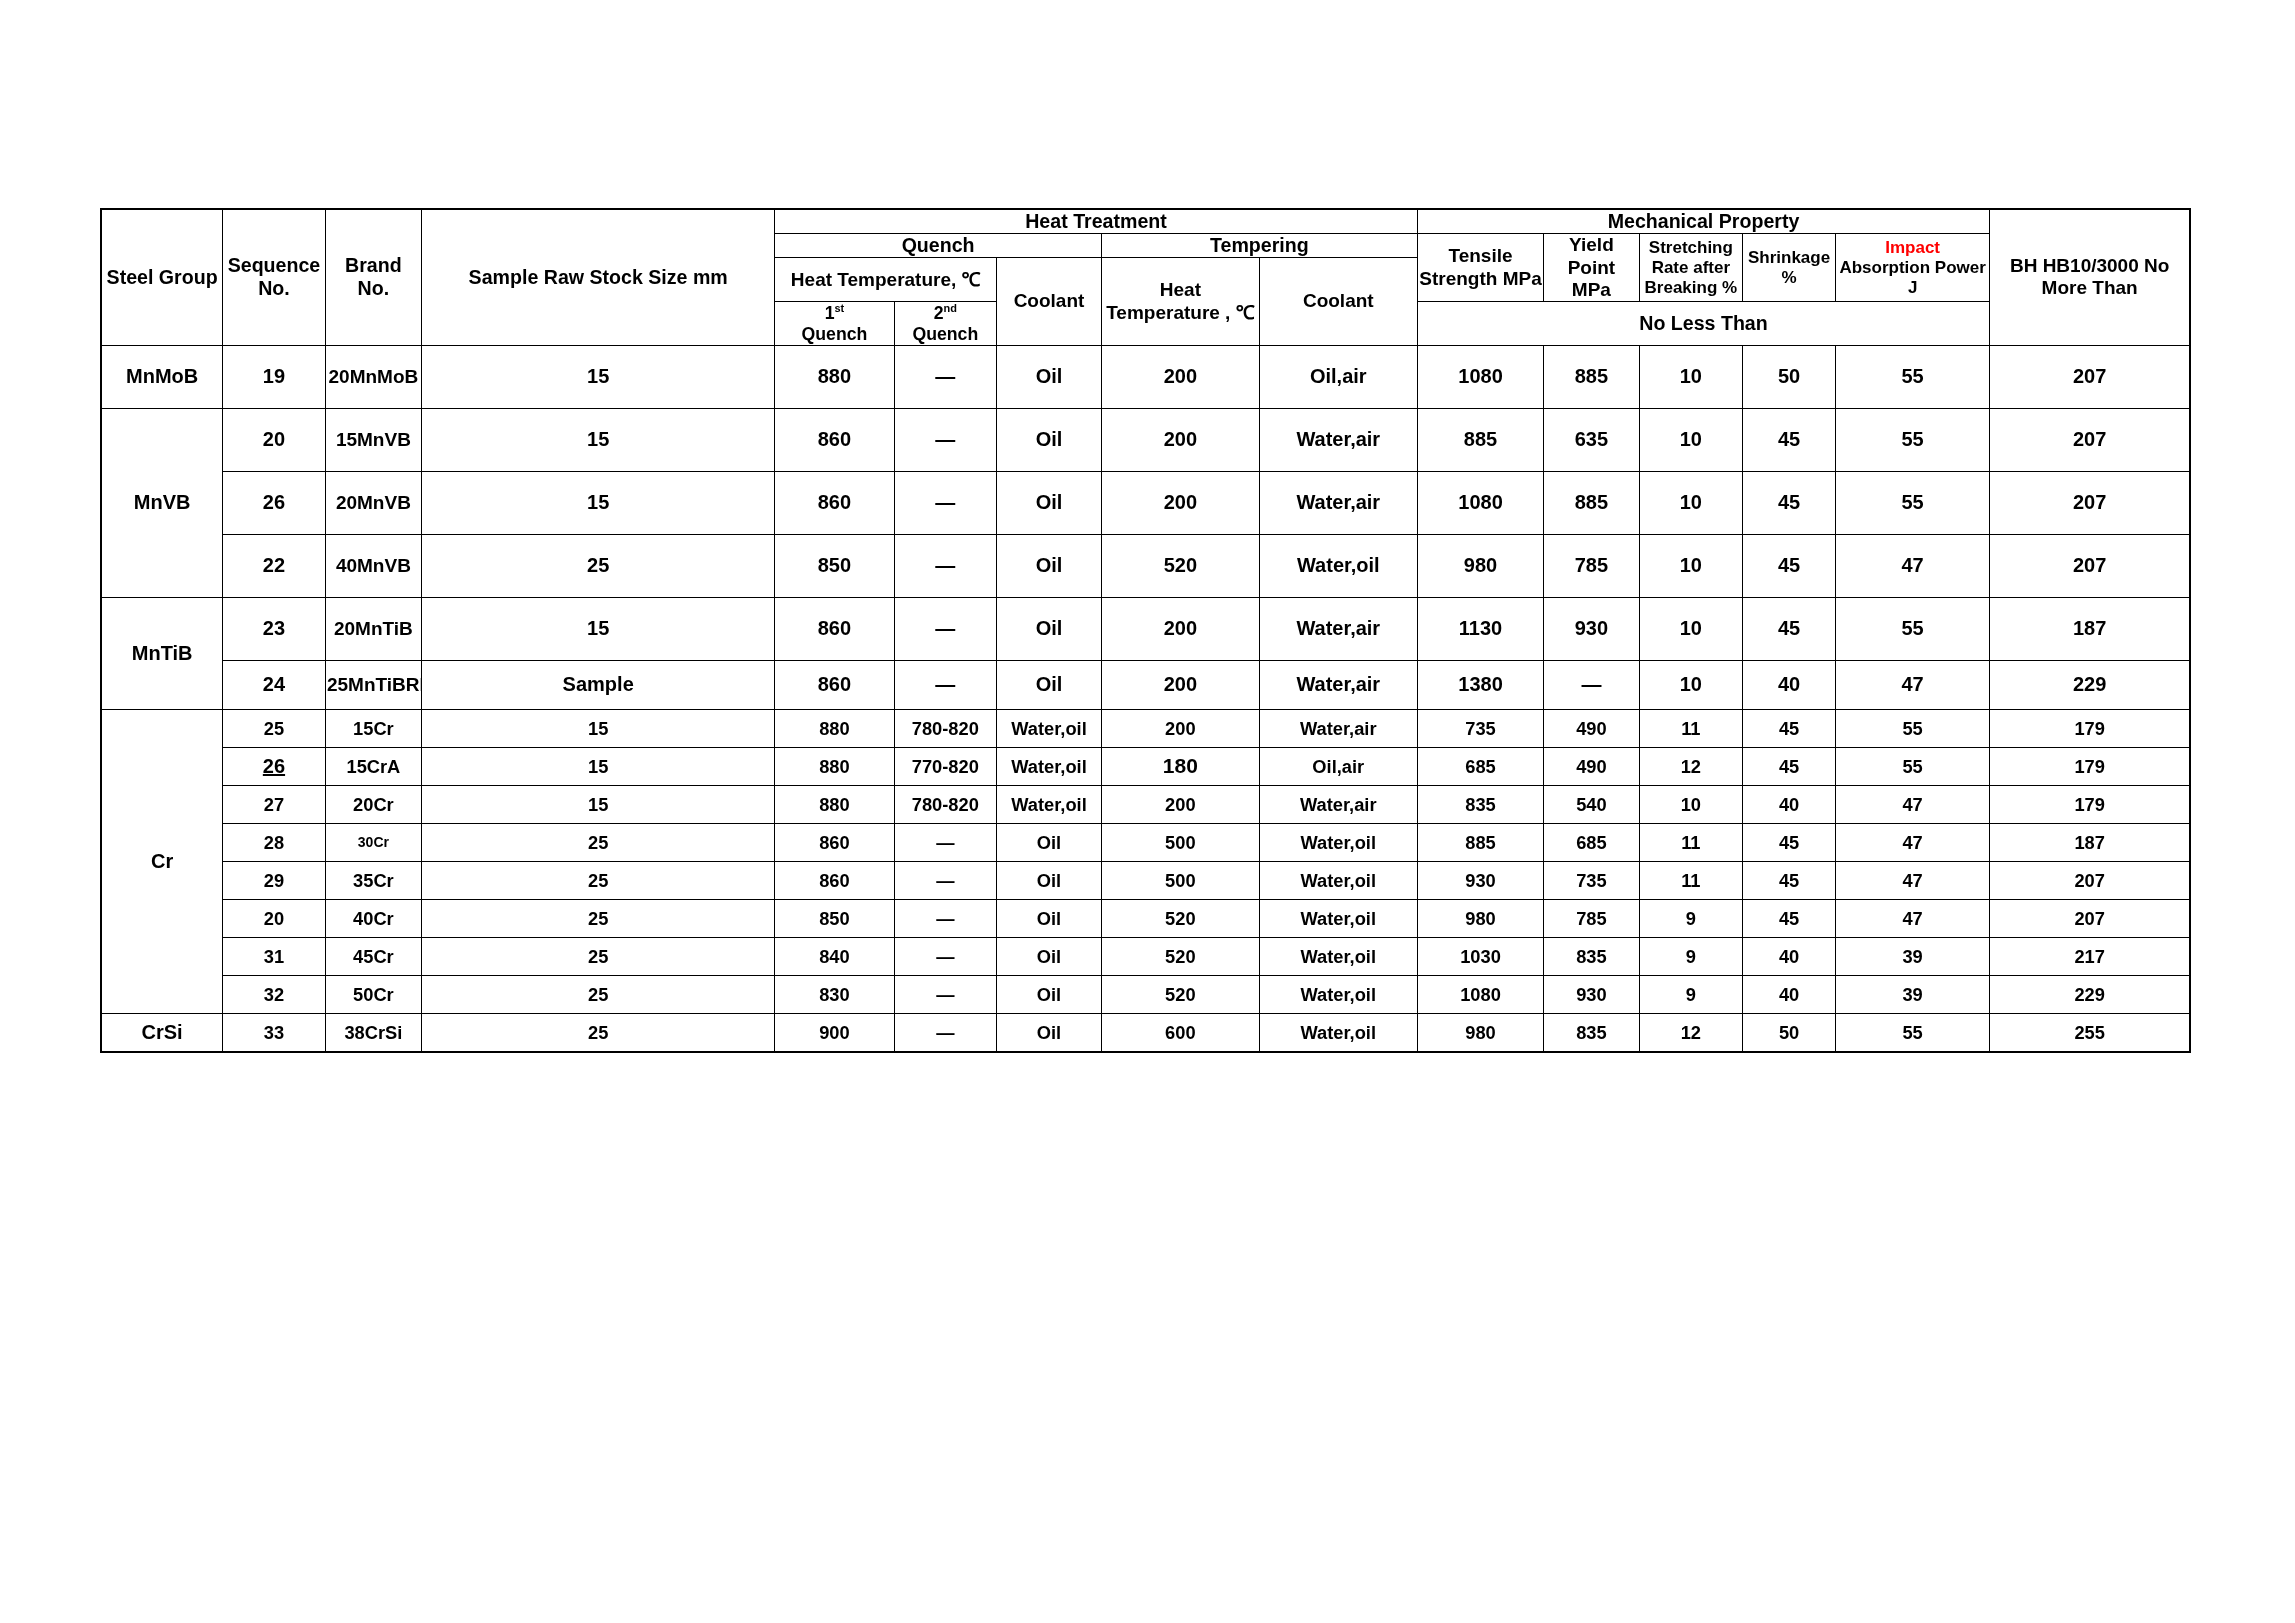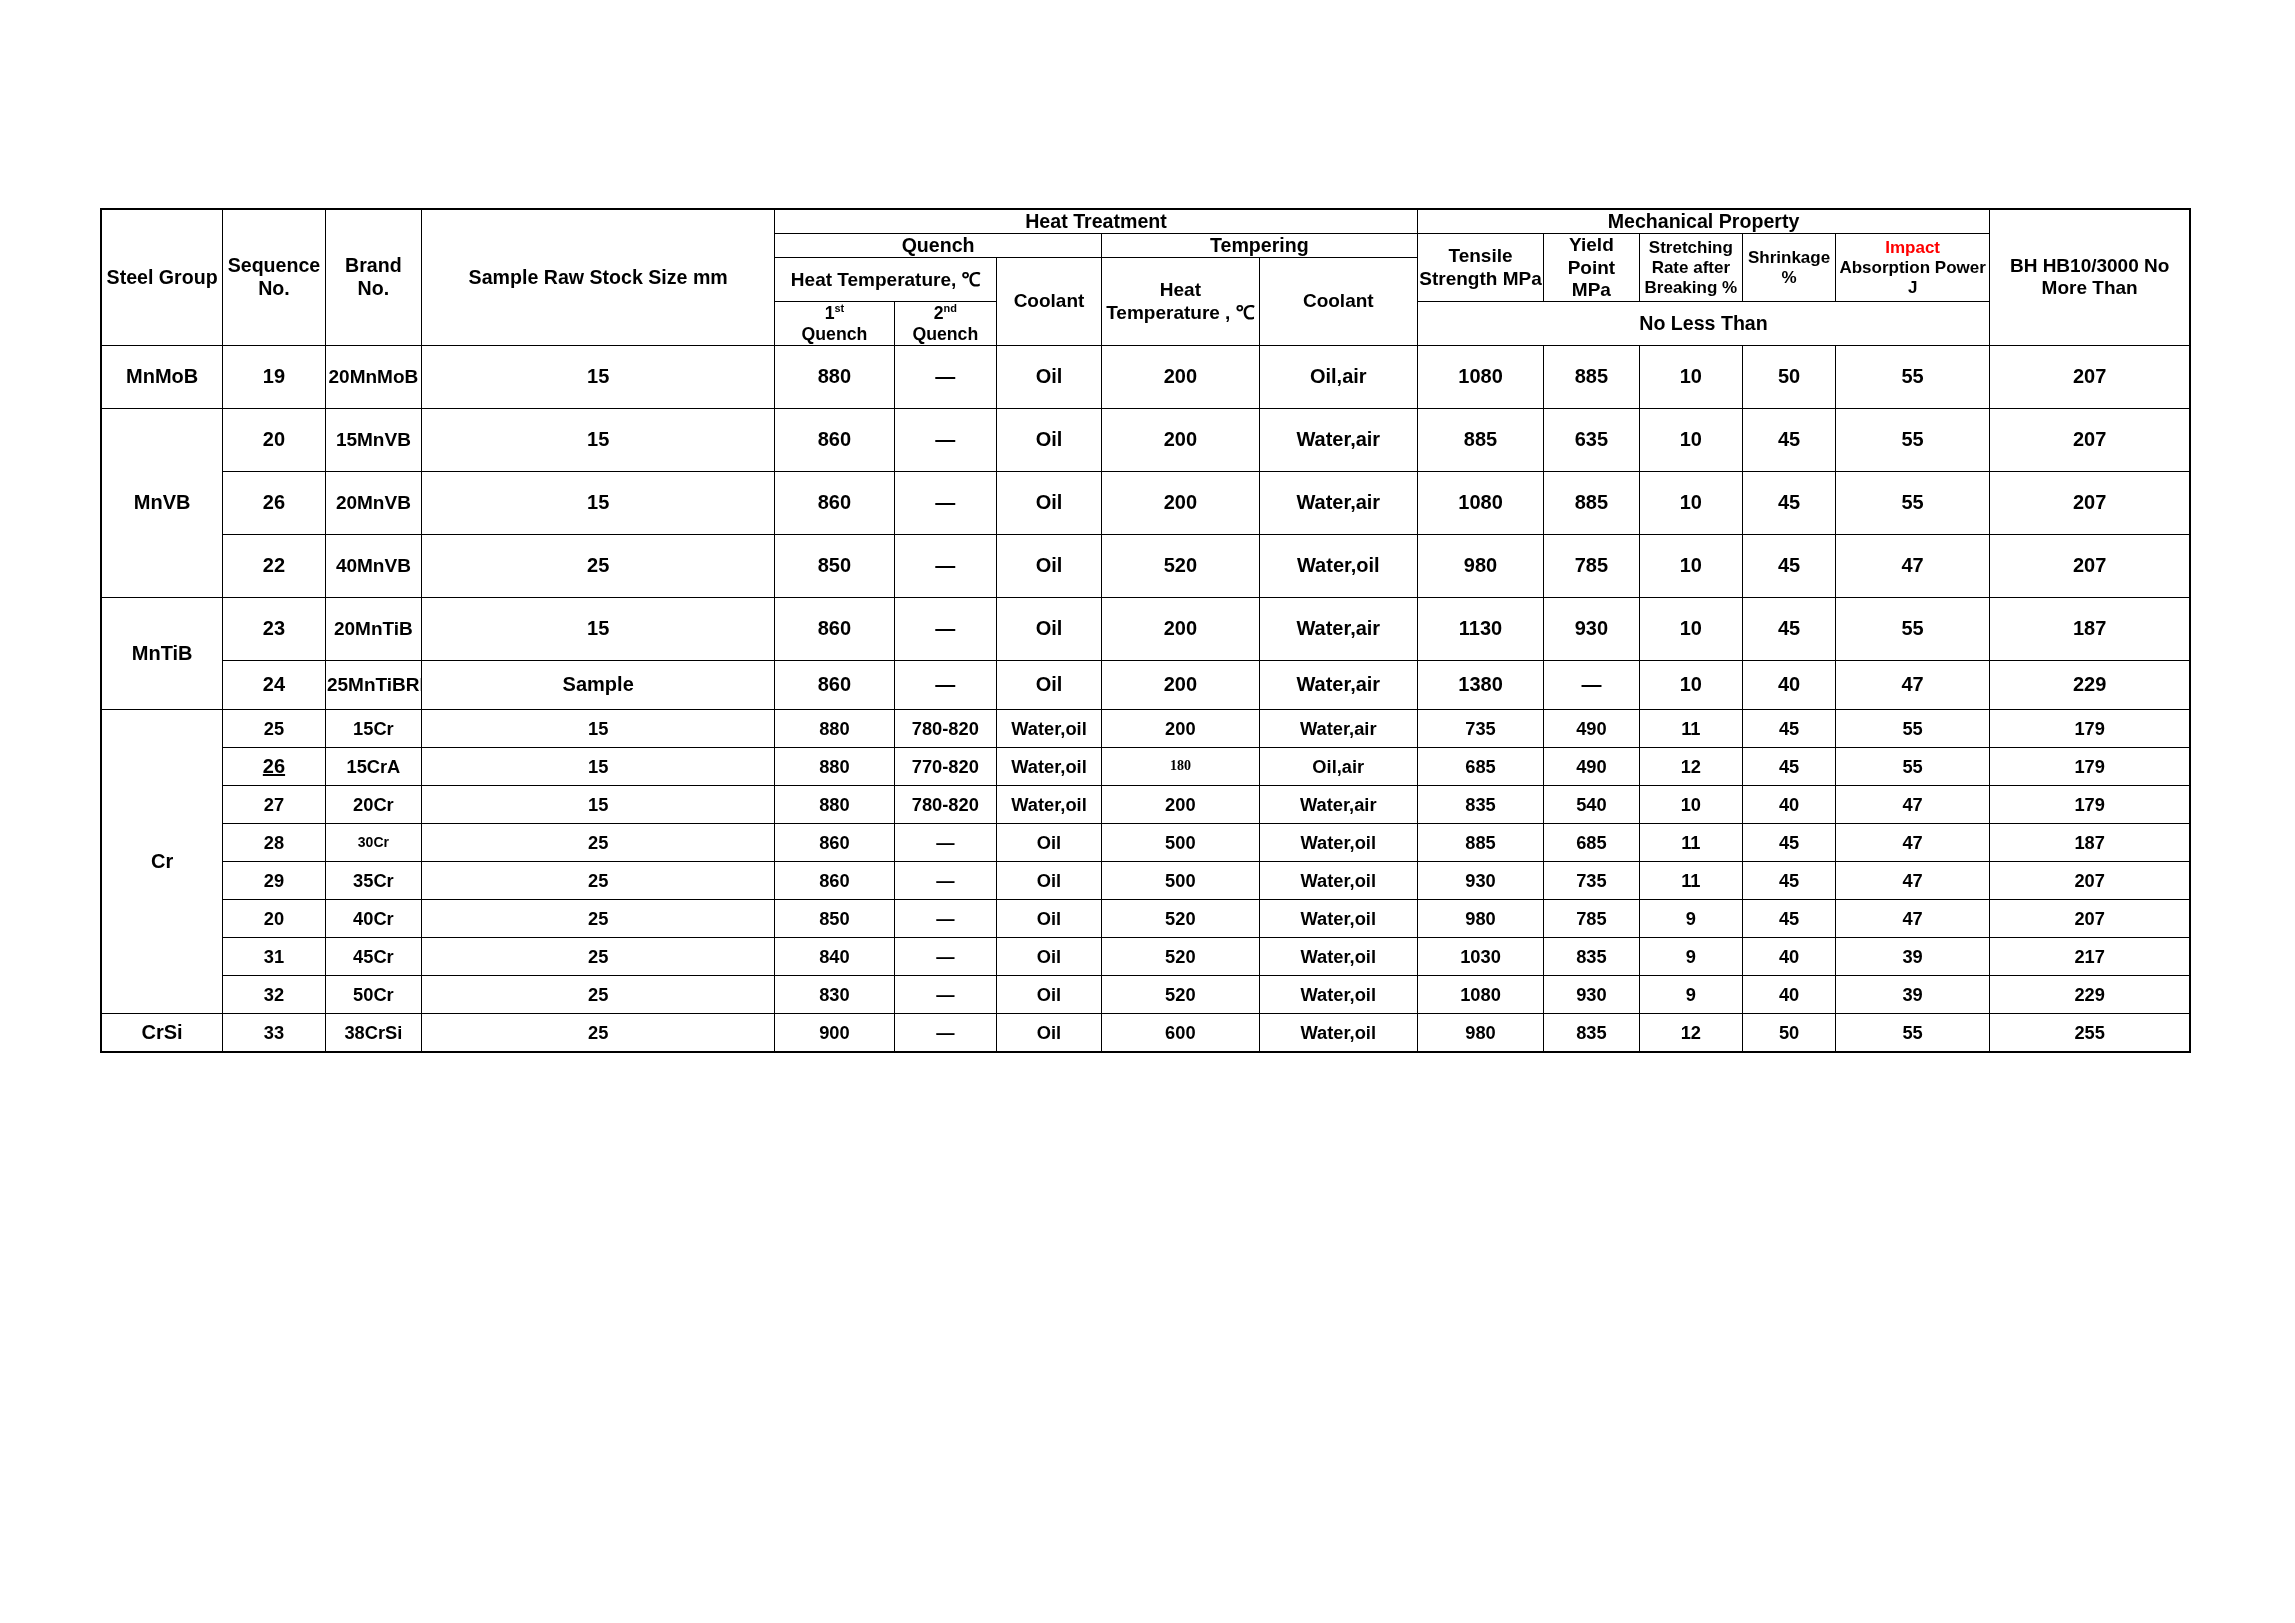--- a/index.html
+++ b/index.html
@@ -237,21 +237,21 @@
           <td class="cell" style="font-size: 18.3px;">55</td>
           <td class="cell" style="font-size: 18.3px;">179</td>
         </tr>
         <tr style="height: 30px;">
           <td class="cell" style="font-size: 20px; text-decoration: underline;">26</td>
           <td class="brand" style="font-size: 18.3px;">15CrA</td>
           <td class="cell" style="font-size: 18.3px;">15</td>
           <td class="cell" style="font-size: 18.3px;">880</td>
           <td class="cell" style="font-size: 18.3px;">770-820</td>
           <td class="cell" style="font-size: 18.3px;">Water,oil</td>
-          <td class="cell" style="font-size: 14px; font-family: Liberation Serif, serif;">180</td>
+          <td class="cell" style="font-size: 21px;">180</td>
           <td class="cell" style="font-size: 18.3px;">Oil,air</td>
           <td class="cell" style="font-size: 18.3px;">685</td>
           <td class="cell" style="font-size: 18.3px;">490</td>
           <td class="cell" style="font-size: 18.3px;">12</td>
           <td class="cell" style="font-size: 18.3px;">45</td>
           <td class="cell" style="font-size: 18.3px;">55</td>
           <td class="cell" style="font-size: 18.3px;">179</td>
         </tr>
         <tr style="height: 30px;">
           <td class="cell" style="font-size: 18.3px;">27</td>

